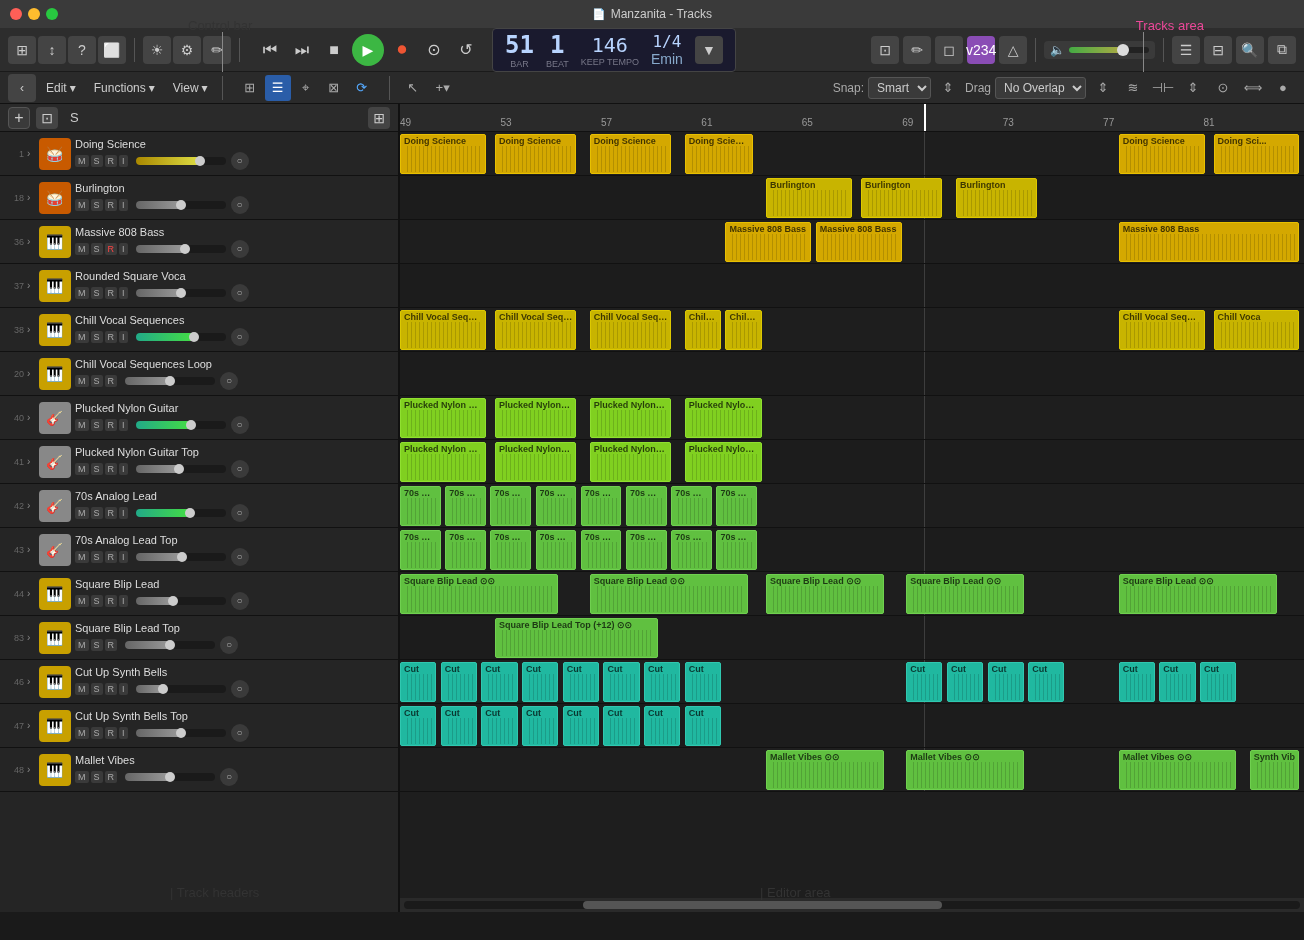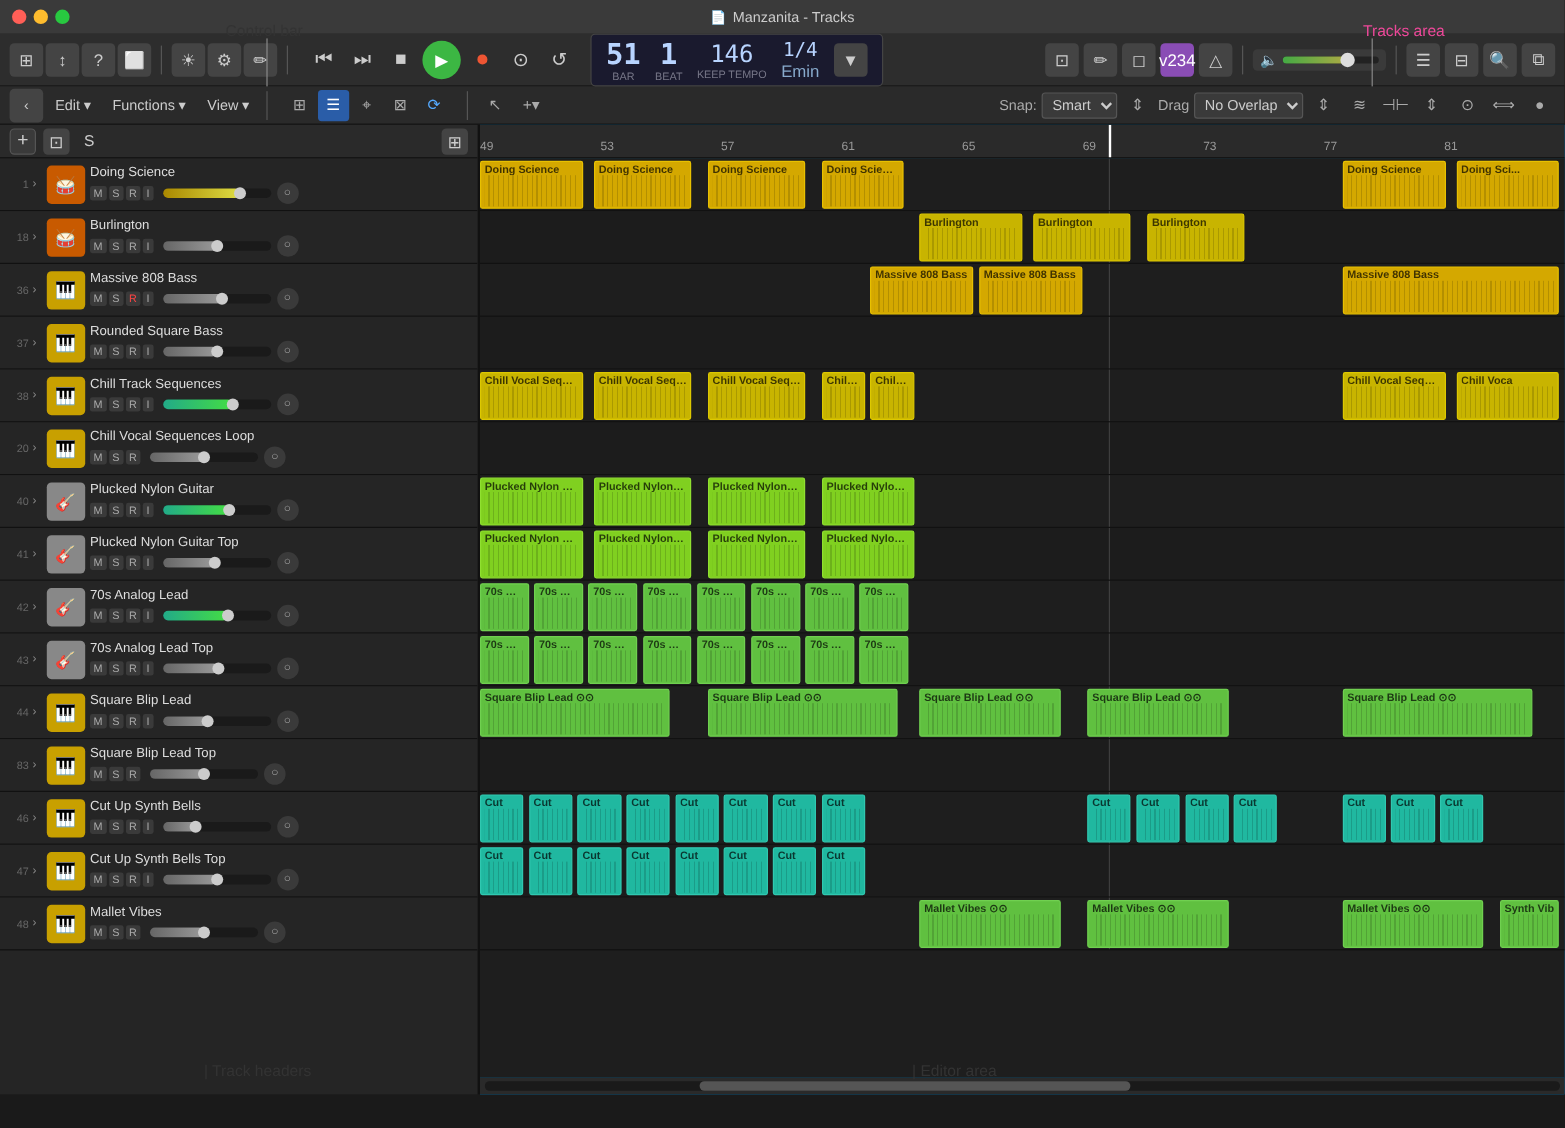--- a/index.html
+++ b/index.html
@@ -220,21 +220,21 @@
     .mini-slider-fill.yellow { background: linear-gradient(to right, #a80, #dd4); }
     .mini-knob { width: 10px; height: 10px; background: #ccc; border-radius: 50%; position: absolute; top: -1px; }
     .track-vol-btn { width: 18px; height: 18px; background: #3a3a3a; border-radius: 50%; border: none; color: #aaa; font-size: 10px; cursor: pointer; margin-left: 3px; }
 
     
     .timeline-area {
       flex: 1;
       display: flex;
       flex-direction: column;
       overflow: hidden;
-      background: #0369a1;
+      background: #84cc16;
     }
     .timeline-ruler {
       height: 28px;
       background: #2a2a2a;
       border-bottom: 1px solid #111;
       display: flex;
       align-items: center;
       padding: 0 0;
       position: relative;
       overflow: hidden;
@@ -506,40 +506,40 @@
         </div>
         <button class="track-vol-btn">○</button>
       </div>
     </div>
   </div>
         <div class="track-row">
     <span class="track-number">37</span>
     <span class="track-arrow">›</span>
     <div class="track-icon icon-synth">🎹</div>
     <div class="track-info">
-      <div class="track-name">Rounded Square Bass</div>
+      <div class="track-name">Rounded Square Voca</div>
       <div class="track-controls">
         <button class="ctrl-btn">M</button>
               <button class="ctrl-btn">S</button>
               <button class="ctrl-btn">R</button>
               <button class="ctrl-btn">I</button>
         <div class="mini-slider" style="margin-left:6px;">
           <div class="mini-slider-fill" style="width:50%;"></div>
           <div class="mini-knob" style="left:calc(50% - 5px);"></div>
         </div>
         <button class="track-vol-btn">○</button>
       </div>
     </div>
   </div>
         <div class="track-row">
     <span class="track-number">38</span>
     <span class="track-arrow">›</span>
     <div class="track-icon icon-synth">🎹</div>
     <div class="track-info">
-      <div class="track-name">Chill Track Sequences</div>
+      <div class="track-name">Chill Vocal Sequences</div>
       <div class="track-controls">
         <button class="ctrl-btn">M</button>
               <button class="ctrl-btn">S</button>
               <button class="ctrl-btn">R</button>
               <button class="ctrl-btn">I</button>
         <div class="mini-slider" style="margin-left:6px;">
           <div class="mini-slider-fill green" style="width:65%;"></div>
           <div class="mini-knob" style="left:calc(65% - 5px);"></div>
         </div>
         <button class="track-vol-btn">○</button>
@@ -995,20 +995,24 @@
               <div class="clip-label">Square Blip Lead ⊙⊙</div>
               <div class="clip-waveform"></div>
             </div>
             <div class="clip clip-green-bright" style="left: 79.5%; width: 17.5%; top: 2px; height: 40px;">
               <div class="clip-label">Square Blip Lead ⊙⊙</div>
               <div class="clip-waveform"></div>
             </div>
           </div>
           <div class="track-content-row" style="height: 44px;">
             <div style="position: absolute; top: 0px; left: 58%; width: 1px; height: 100%; background: rgba(255, 255, 255, 0.15); pointer-events: none;"></div>
+            <div class="clip clip-green-bright" style="left: 10.5%; width: 18%; top: 2px; height: 40px;">
+              <div class="clip-label">Square Blip Lead Top (+12) ⊙⊙</div>
+              <div class="clip-waveform"></div>
+            </div>
           </div>
           <div class="track-content-row" style="height: 44px;">
             <div style="position: absolute; top: 0px; left: 58%; width: 1px; height: 100%; background: rgba(255, 255, 255, 0.15); pointer-events: none;"></div>
             <div class="clip clip-teal" style="left: 0%; width: 4%; top: 2px; height: 40px;">
               <div class="clip-label">Cut</div>
               <div class="clip-waveform"></div>
             </div>
             <div class="clip clip-teal" style="left: 4.5%; width: 4%; top: 2px; height: 40px;">
               <div class="clip-label">Cut</div>
               <div class="clip-waveform"></div>

